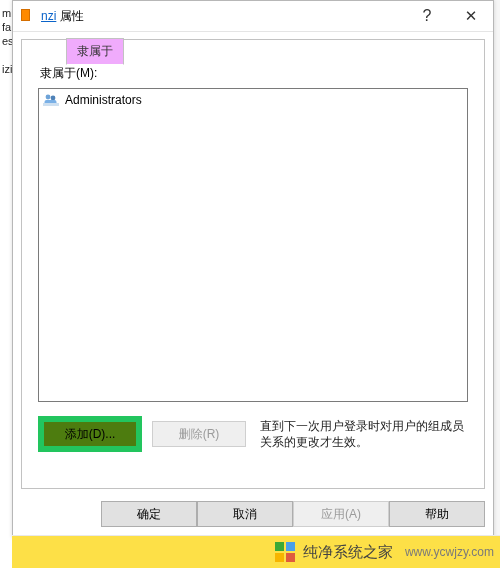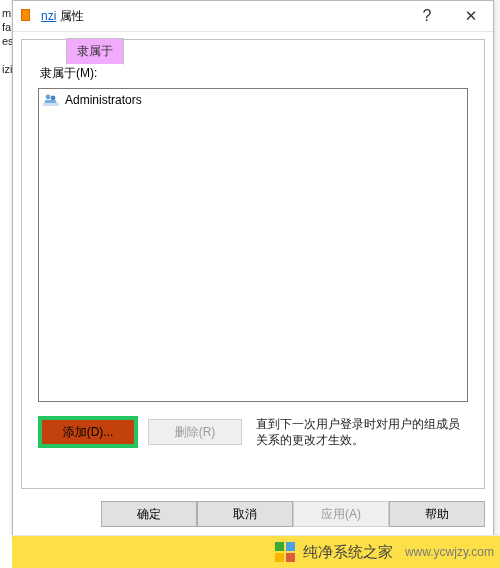--- a/index.html
+++ b/index.html
@@ -20,21 +20,21 @@
   .tab.inactive{background:#f7f7f7}
   .tabline{position:absolute;left:8px;right:8px;top:38px;border-top:1px solid #c2c2c2;z-index:1}
   .body{position:absolute;left:8px;right:8px;top:38px;bottom:48px;border:1px solid #c2c2c2;border-top:none;padding:14px 16px 12px 16px;background:#fff}
   .lbl{margin:12px 0 6px 2px}
   .listbox{border:1px solid #7a7a7a;height:312px;background:#fff;overflow:auto}
   .listitem{display:flex;align-items:center;height:20px;padding:1px 4px}
   .grp-ico{width:16px;height:16px;margin-right:6px;display:inline-flex}
   .grp-ico svg{width:16px;height:16px}
   .bottomrow{display:flex;align-items:center;margin-top:14px}
   .btn{height:24px;min-width:72px;padding:0 10px;border:1px solid #adadad;background:#e1e1e1;font-size:12px;color:#000;display:inline-flex;align-items:center;justify-content:center}
-  .btn.primary{border:4px solid #22c55e;background:#c2410c}
+  .btn.primary{border:6px solid #22c55e;background:#4d7c0f}
   .btn.disabled{color:#9b9b9b;background:#efefef;border-color:#cfcfcf}
   .note{margin-left:14px;font-size:12px;line-height:16px;color:#222;flex:1}
   .dlg-buttons{position:absolute;left:0;right:8px;bottom:10px;display:flex;justify-content:flex-end;}
   .dlg-buttons .btn{min-width:74px}
   .footer{position:absolute;left:12px;right:0;bottom:0;height:32px;background:#fde047;display:flex;align-items:center;justify-content:flex-end;border-top:1px solid #e9e9e9}
   .brand-logo{width:20px;height:20px;margin-right:8px}
   .brand-logo svg{width:20px;height:20px}
   .brand-text{font-family:"Microsoft YaHei",sans-serif;font-size:15px;color:#434343;margin-right:12px}
   .brand-url{font-size:12px;color:#7a7a7a;margin-right:6px}
 </style>

